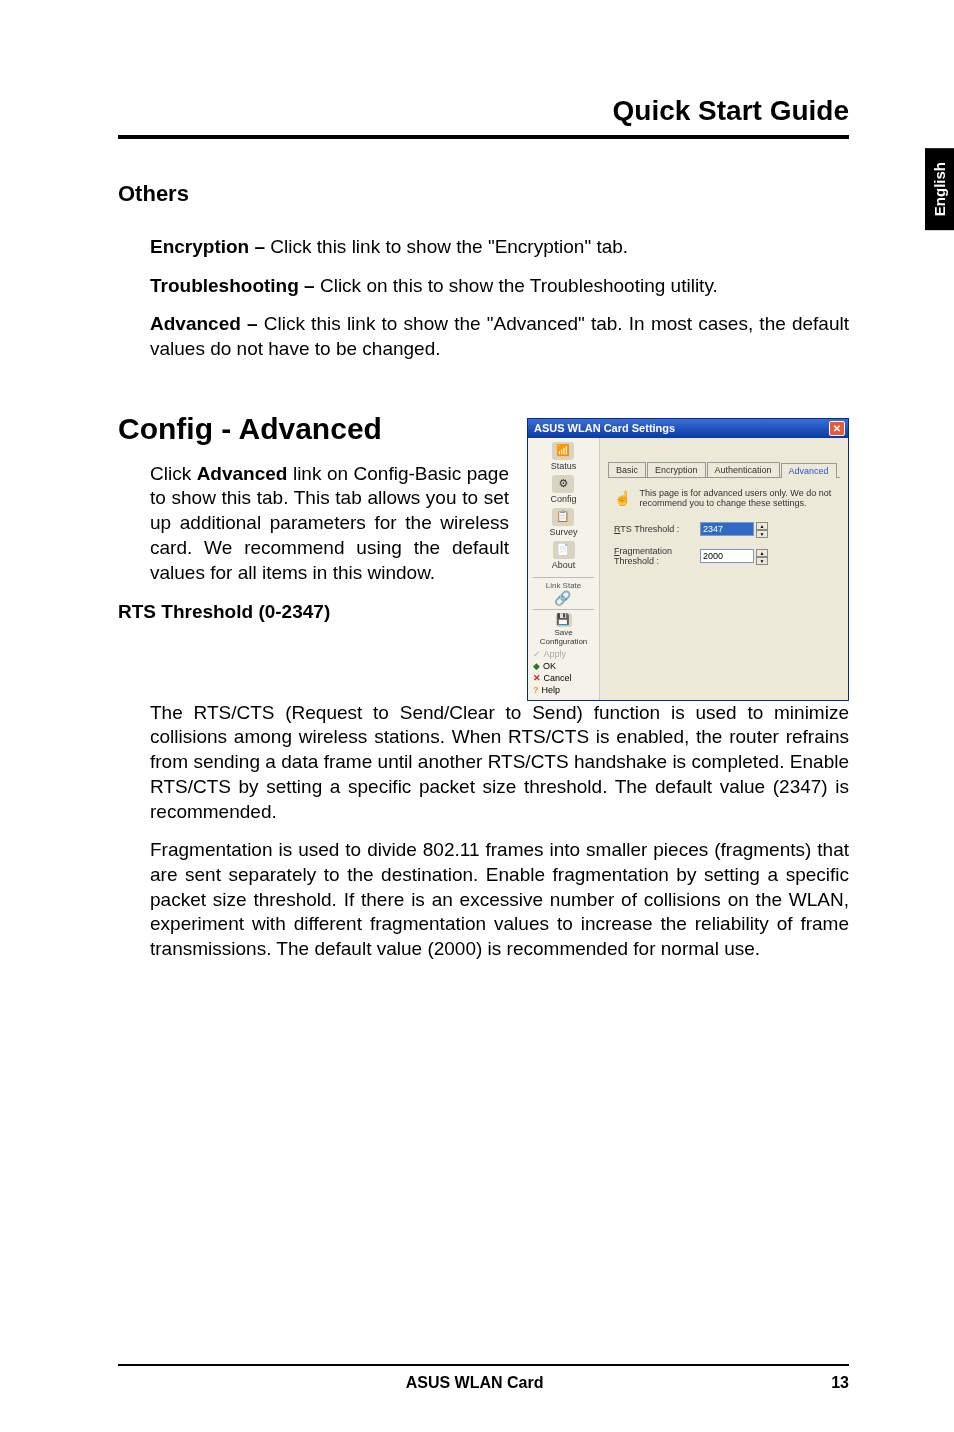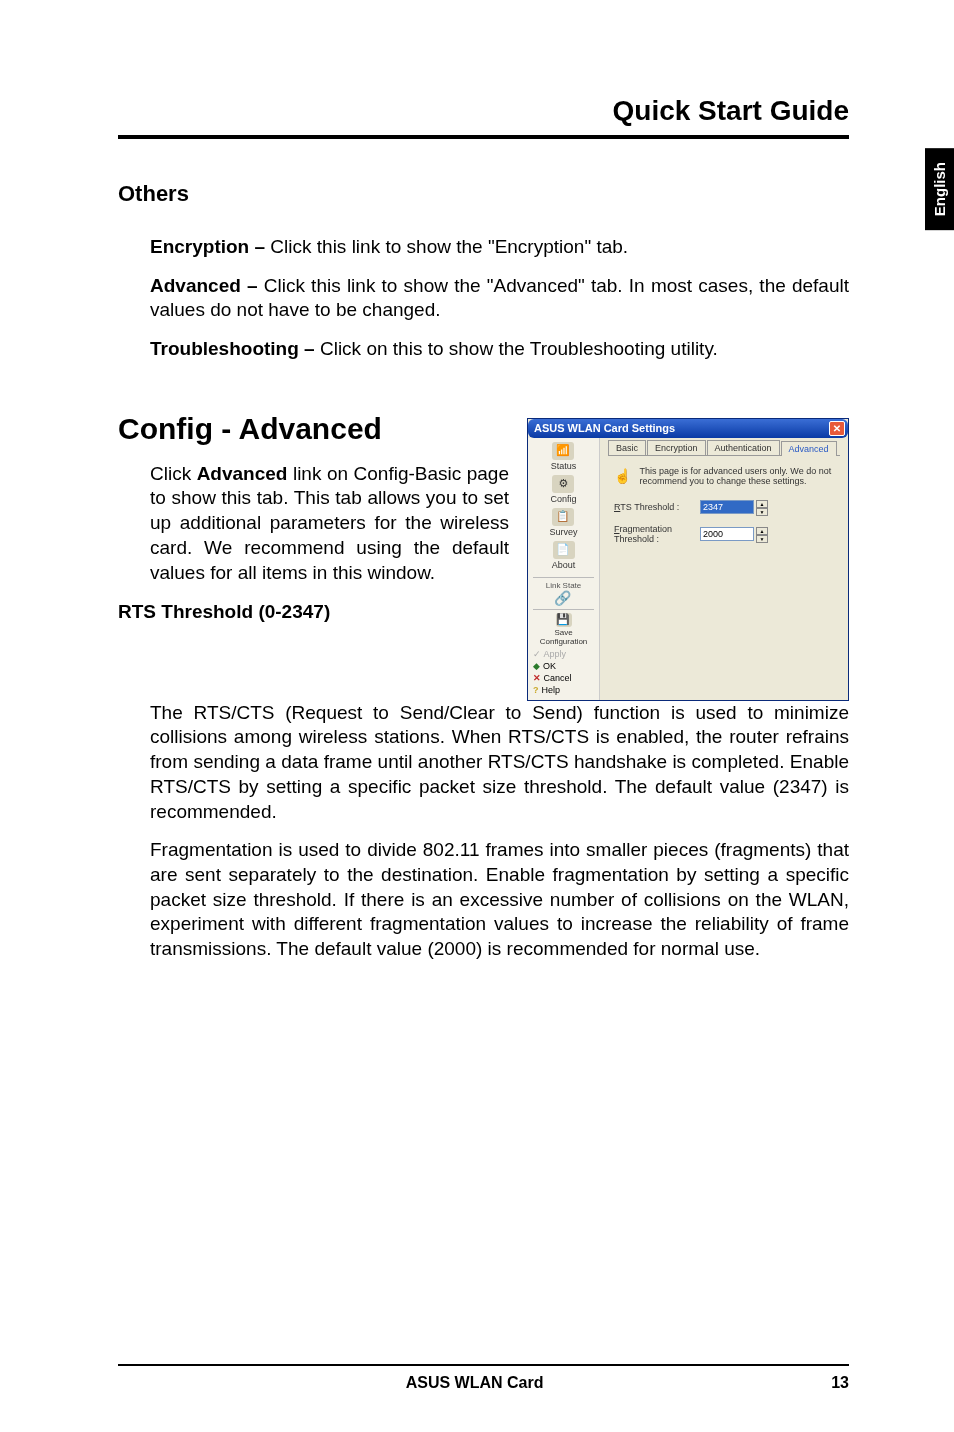--- a/index.html
+++ b/index.html
@@ -85,21 +85,20 @@
     }
     .titlebar {
       background: linear-gradient(to bottom, #3a6ed5, #0a3aa5);
       color: #fff;
       display: flex;
       justify-content: space-between;
       align-items: center;
       padding: 2px 3px 2px 6px;
       font-weight: bold;
       font-size: 11px;
-      border-radius: 6px;
     }
     .close-btn {
       background: #e85a3a;
       border: 1px solid #fff;
       width: 16px;
       height: 15px;
       display: flex;
       align-items: center;
       justify-content: center;
       color: #fff;
@@ -161,21 +160,21 @@
       display: flex;
       align-items: center;
       gap: 3px;
       padding: 1px 3px;
     }
     .bottom-link.disabled {
       color: #aaa;
     }
     .main-panel {
       flex: 1;
-      padding: 2px 8px;
+      padding: 24px 8px;
       border-radius: 26px;
     }
     .tabs {
       display: flex;
       border-bottom: 1px solid #999;
       font-size: 9px;
     }
     .tab {
       padding: 2px 7px;
       border: 1px solid #999;
@@ -270,25 +269,25 @@
 <div class="content">
   <div class="header-title">Quick Start Guide</div>
 
   <div class="section-heading">Others</div>
 
   <p class="para">
     <span class="bold">Encryption – </span><span>Click this link to show the "Encryption" tab.</span>
   </p>
 
   <p class="para">
+    <span class="bold">Troubleshooting – </span><span>Click on this to show the Troubleshooting utility.</span>
+  </p>
+
+  <p class="para">
     <span class="bold">Advanced – </span><span>Click this link to show the "Advanced" tab. In most cases, the default values do not have to be changed.</span>
-  </p>
-
-  <p class="para">
-    <span class="bold">Troubleshooting – </span><span>Click on this to show the Troubleshooting utility.</span>
   </p>
 
   <div class="config-row">
     <div class="config-left">
       <div class="main-heading">Config - Advanced</div>
       <p class="para">
         <span>Click </span><span class="bold">Advanced</span><span> link on Config-Basic page to show this tab. This tab allows you to set up additional parameters for the wireless card. We recommend using the default values for all items in this window.</span>
       </p>
       <div class="sub-heading">RTS Threshold (0-2347)</div>
     </div>

